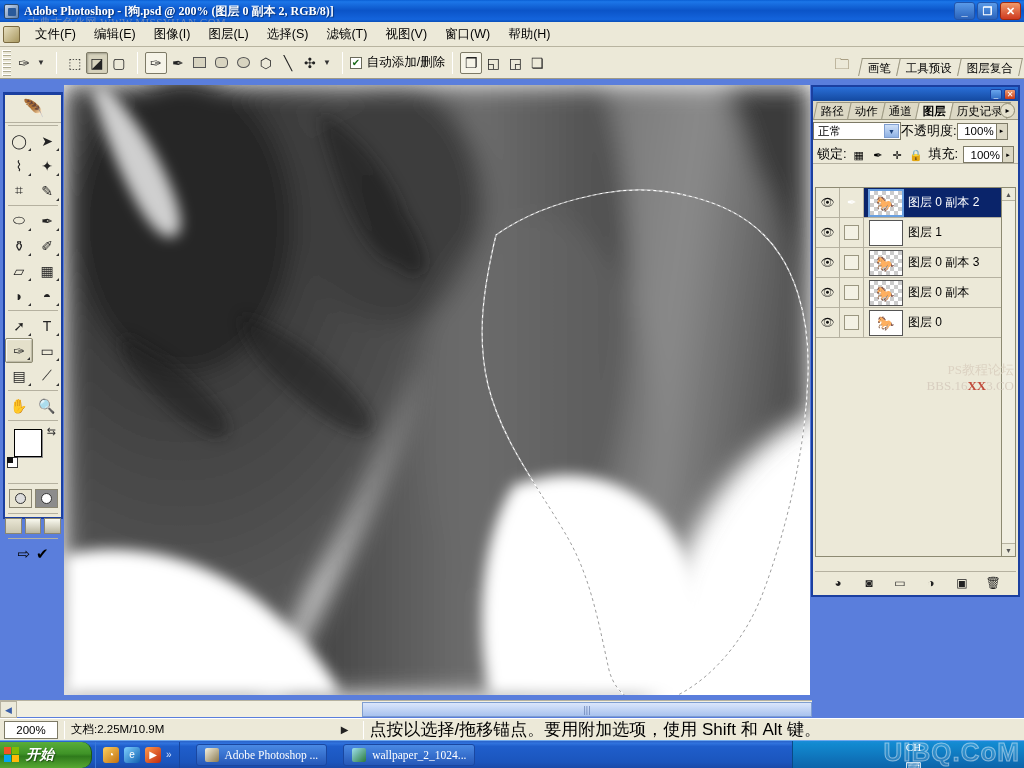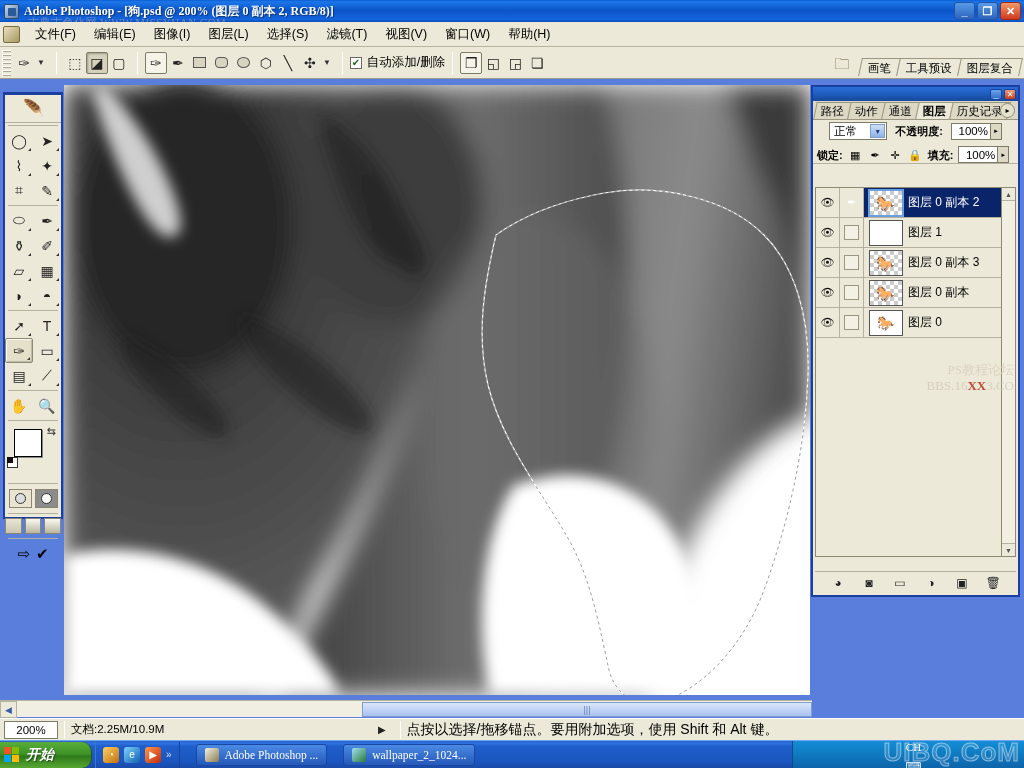--- a/index.html
+++ b/index.html
@@ -149,48 +149,48 @@
 
   
   .statusbar { position:absolute; left:0; top:718px; width:1024px; height:22px;
     background:#ece9d8; border-top:1px solid #fff; display:flex; align-items:center; }
   .sb-zoom { width:54px; height:18px; margin-left:4px; background:#fff;
     border:1px solid #7d7a66; display:flex;align-items:center;justify-content:center;
     font-size:11.5px; }
   .sb-sep { width:1px;height:18px;background:#b4b09c; margin:0 6px; border-right:1px solid #fff;}
   .sb-doc { font-size:11.5px; white-space:nowrap; }
   .sb-tri { font-size:10px; color:#222; margin:0 8px 0 0; }
-  .sb-hint { font-size:14px; white-space:nowrap; }
+  .sb-hint { font-size:17px; white-space:nowrap; }
 
   
   .lp { position:absolute; left:811px; top:85px; width:209px; height:512px;
     background:#ece9d8; border:2px solid #1b3fa0; }
   .lp-title { height:14px; background:linear-gradient(180deg,#2a6fd8,#14499f);
     display:flex; align-items:center; justify-content:flex-end; padding-right:2px; gap:2px;}
   .lp-tbtn { width:12px;height:11px;border:1px solid #1b3fa0;border-radius:2px;
     background:linear-gradient(180deg,#6aa6ee,#2f6cc4);
     color:#fff;font-size:8px;line-height:9px;text-align:center;}
   .lp-tbtn.x { background:linear-gradient(180deg,#ee9d72,#c83a18); }
   .lp-tabs { height:19px; display:flex; align-items:flex-end; padding-left:2px;
     border-bottom:1px solid #9a9680; position:relative; background:#dcd8c4;}
   .lp-tab { height:17px; padding:0 5px; font-size:11.5px; background:#dcd8c4;
     border:1px solid #9a9680; border-bottom:none; margin-right:-1px;
     transform:skewX(-12deg); display:flex;align-items:center;}
   .lp-tab span{transform:skewX(12deg); white-space:nowrap;}
   .lp-tab.active { background:#ece9d8; font-weight:bold; }
   .lp-menu { position:absolute; right:3px; bottom:1px; width:15px;height:15px;
     border:1px solid #8d8a72; border-radius:50%; background:#e5e1cd;
     display:flex;align-items:center;justify-content:center;font-size:8px;}
-  .lp-row1 { height:22px; display:flex; align-items:center; padding:2px 16px; gap:8px; }
+  .lp-row1 { height:22px; display:flex; align-items:center; padding:2px 0; gap:0; }
   .blend-sel { width:88px;height:18px;background:#fff;border:1px solid #7d7a66;
     display:flex;align-items:center;padding-left:4px;font-size:11.5px; position:relative;}
   .blend-arrow{ position:absolute; right:1px; top:1px; width:15px;height:14px;
     background:linear-gradient(180deg,#cfe0f8,#8fb2e4); border:1px solid #7f9ed0;
     display:flex;align-items:center;justify-content:center;font-size:7px;color:#1a3f7a;}
-  .lbl { font-size:11px; white-space:nowrap;font-weight:bold; }
+  .lbl { font-size:13px; white-space:nowrap; }
   .num-field { width:40px;height:17px;background:#fff;border:1px solid #7d7a66;
     font-size:11.5px; display:flex;align-items:center;justify-content:flex-end;padding-right:2px;}
   .spin { width:11px;height:17px;background:#dcd8c4;border:1px solid #7d7a66;border-left:none;
     display:flex;align-items:center;justify-content:center;font-size:7px;}
   .lp-row2 { height:22px; display:flex; align-items:flex-end; padding:0 4px; gap:5px;
     border-bottom:1px solid #b5b1a0;}
   .lock-ico { width:15px;height:15px;display:flex;align-items:center;justify-content:center;font-size:11px;}
   .layers-list { position:absolute; left:2px; top:100px; width:190px; height:370px;
     background:#ece9d8; border:1px solid #8d8a72; border-right:none; overflow:hidden;}
   .lyr { height:30px; display:flex; align-items:center; border-bottom:1px solid #b5b1a0;

